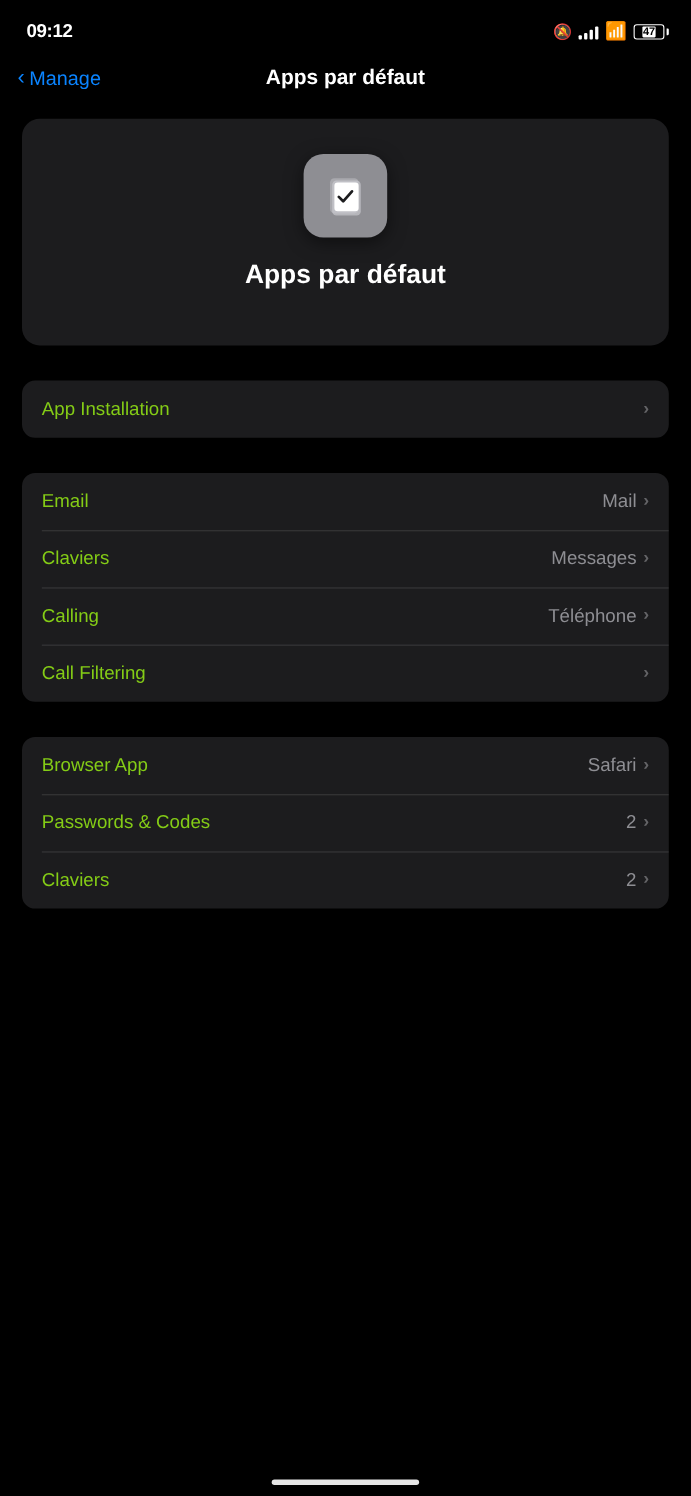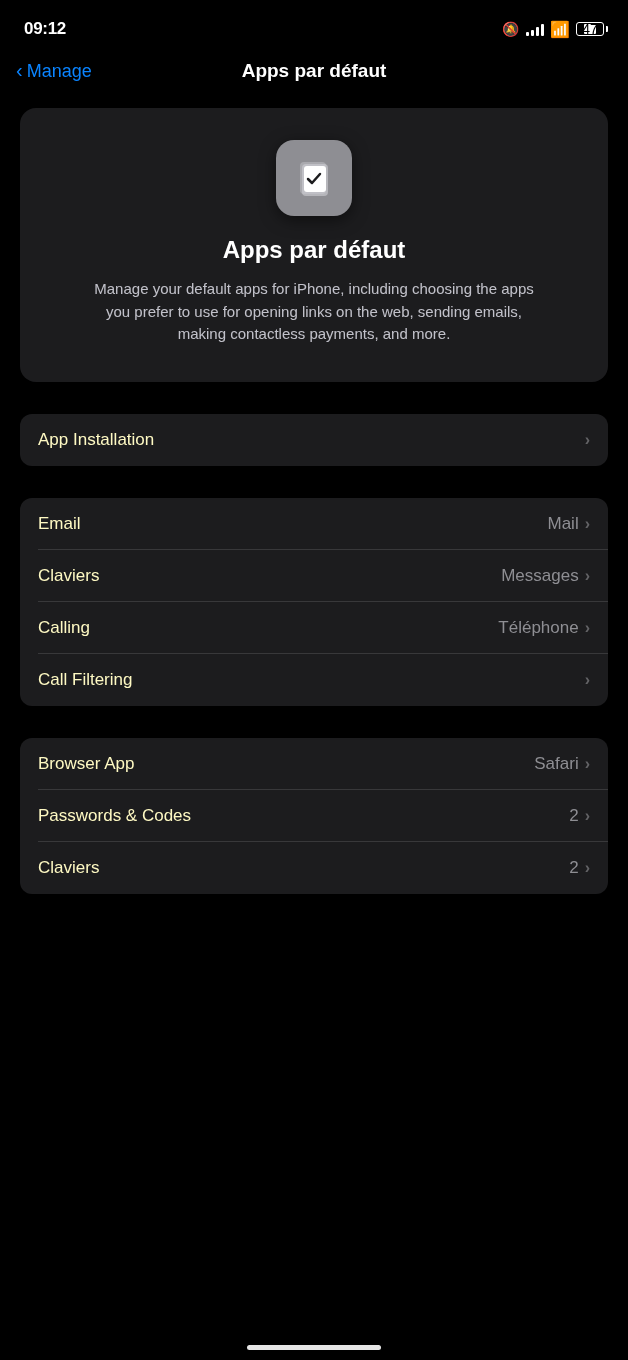--- a/index.html
+++ b/index.html
@@ -76,22 +76,22 @@
 
     .battery-fill {
       background: #fff;
       height: 100%;
       width: 47%;
       border-radius: 1px;
     }
 
     .battery-text {
       position: absolute;
-      font-size: 14px;
-      font-weight: 400;
+      font-size: 10px;
+      font-weight: 700;
       color: #000;
       z-index: 1;
     }
 
     .bell-slash {
       font-size: 14px;
     }
 
     
     .nav-bar {
@@ -196,21 +196,21 @@
       position: absolute;
       bottom: 0;
       left: 18px;
       right: 0;
       height: 0.5px;
       background: #38383a;
     }
 
     .settings-row-left {
       font-size: 17px;
-      color: #fef9c3;
+      color: #84cc16;
       font-weight: 400;
     }
 
     .settings-row-right {
       display: flex;
       align-items: center;
       gap: 6px;
       color: #8e8e93;
       font-size: 17px;
     }
@@ -270,21 +270,20 @@
       <svg viewBox="0 0 44 44" fill="none" xmlns="http://www.w3.org/2000/svg">
 
         <rect x="8" y="6" width="26" height="32" rx="4" fill="#d1d1d6" opacity="0.4"></rect>
         <rect x="10" y="8" width="26" height="32" rx="4" fill="#d1d1d6" opacity="0.6"></rect>
         <rect x="12" y="10" width="22" height="26" rx="3" fill="#fff"></rect>
 
         <path d="M16 23 L20 27 L28 18" stroke="#1c1c1e" stroke-width="2.5" stroke-linecap="round" stroke-linejoin="round"></path>
       </svg>
     </div>
     <h1 class="hero-title">Apps par défaut</h1>
-    <p class="hero-description">Manage your default apps for iPhone, including choosing the apps you prefer to use for opening links on the web, sending emails, making contactless payments, and more.</p>
   </div>
 
   <div class="settings-group">
     <div class="settings-row">
       <span class="settings-row-left">App Installation</span>
       <div class="settings-row-right">
         <span class="chevron-right">›</span>
       </div>
     </div>
   </div>

